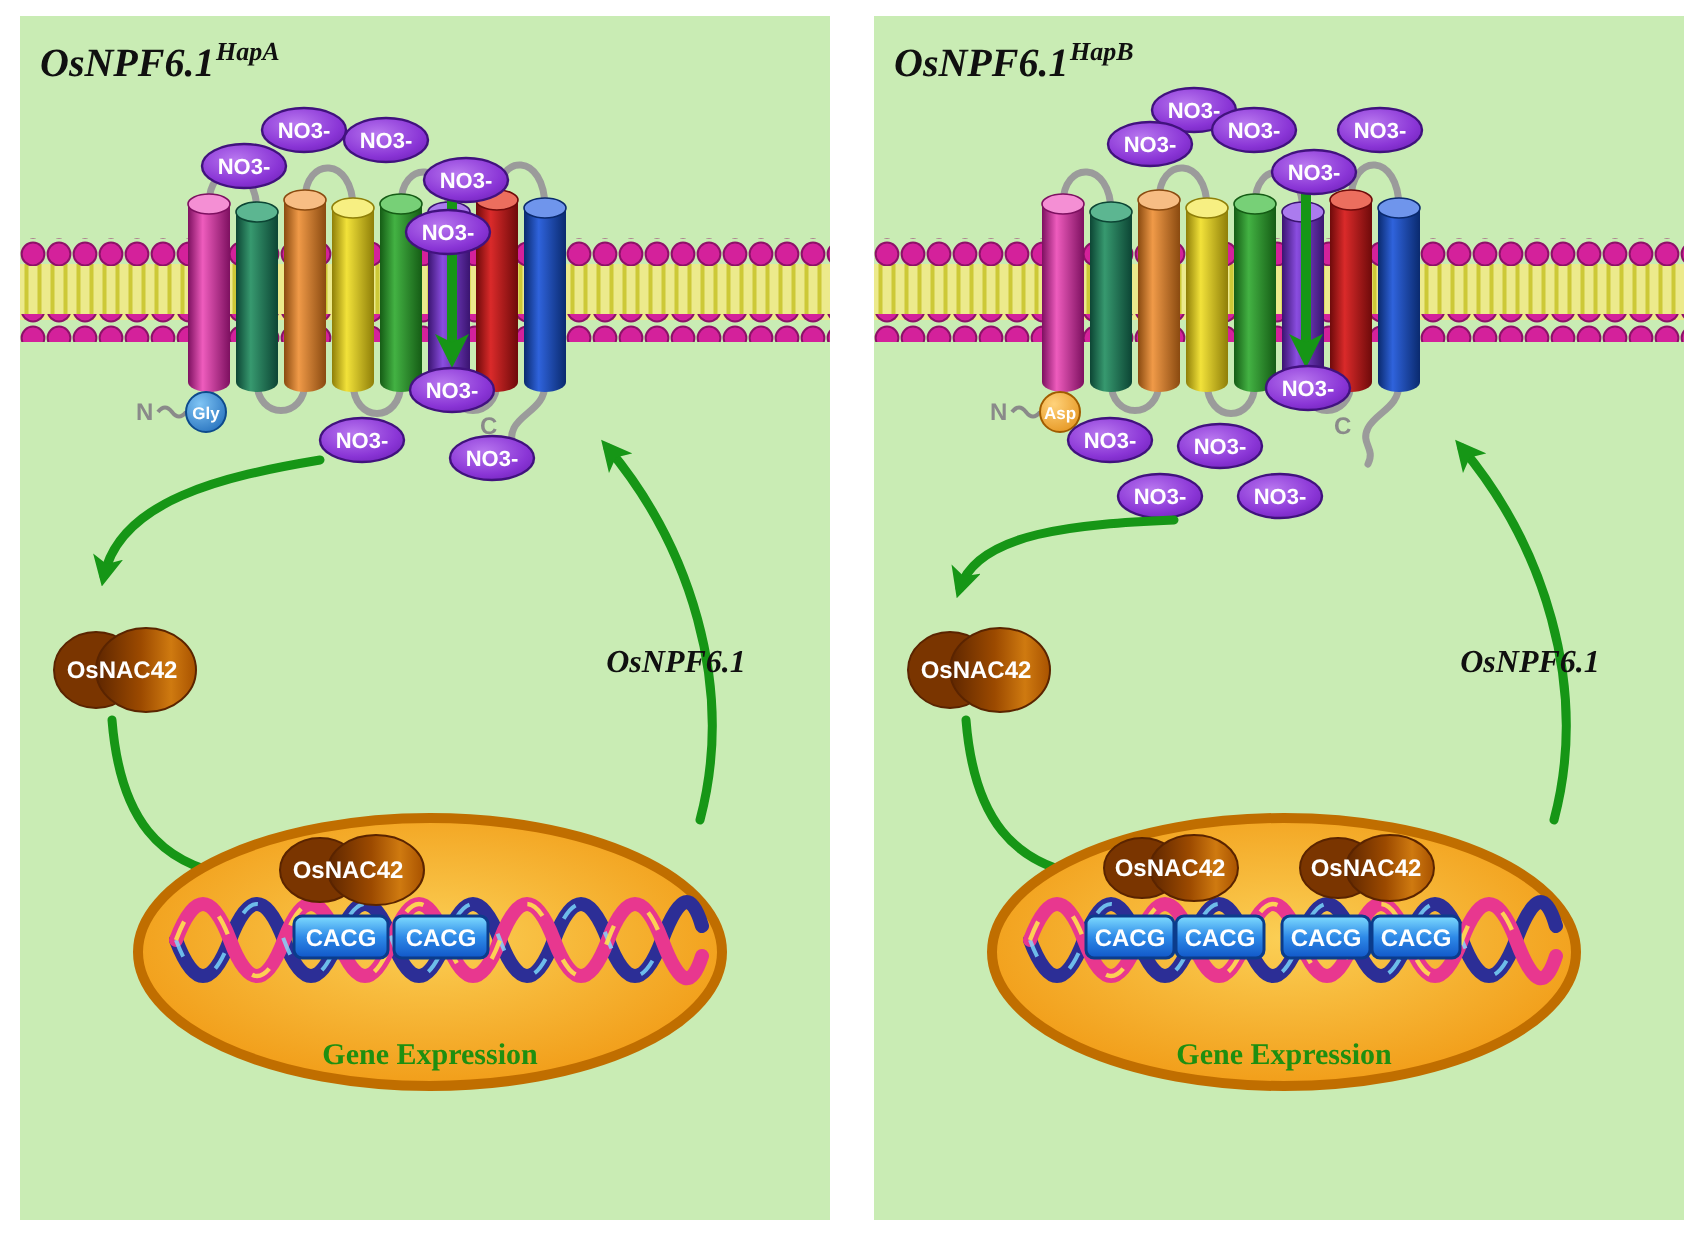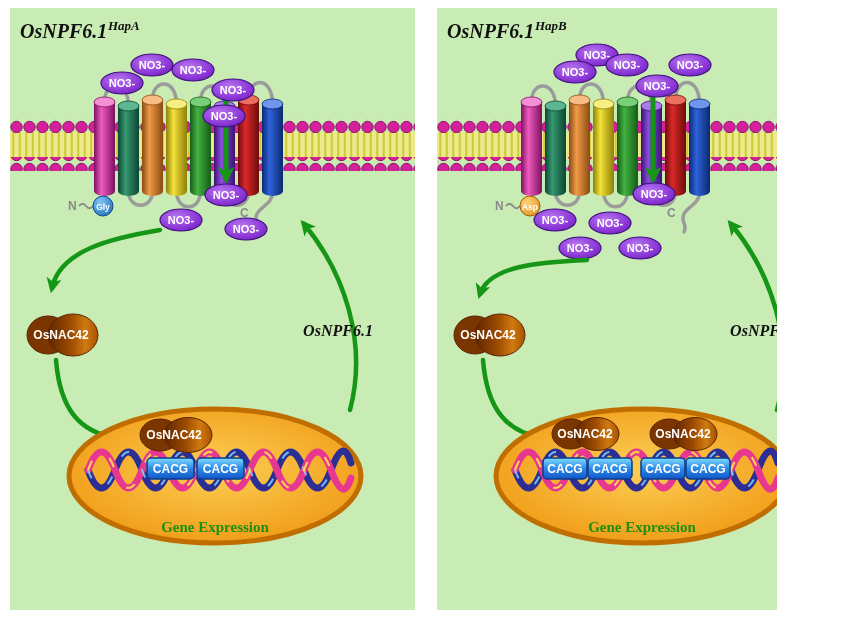--- a/index.html
+++ b/index.html
@@ -1,16 +1,16 @@
 <!DOCTYPE html>
 <html><head>
 <meta charset="utf-8">
 <style>
   html,body { margin:0; padding:0; background:#ffffff; }
-  .canvas { position:relative; width:777px; height:624px; background:#ffffff; overflow:hidden; }
+  .canvas { position:relative; width:852px; height:624px; background:#ffffff; overflow:hidden; }
   svg { display:block; }
   .t-title { font:italic 700 20px "Liberation Serif","DejaVu Serif",serif; fill:#101010; }
   .t-sup   { font:italic 700 13px "Liberation Serif","DejaVu Serif",serif; fill:#101010; }
   .t-no3   { font:700 11px "Liberation Sans","DejaVu Sans",sans-serif; fill:#ffffff; text-anchor:middle; }
   .t-nac   { font:700 12px "Liberation Sans","DejaVu Sans",sans-serif; fill:#ffffff; text-anchor:middle; }
   .t-cacg  { font:700 12px "Liberation Sans","DejaVu Sans",sans-serif; fill:#ffffff; text-anchor:middle; }
   .t-gene  { font:700 15px "Liberation Serif","DejaVu Serif",serif; fill:#1e8f10; text-anchor:middle; }
   .t-prot  { font:italic 700 16px "Liberation Serif","DejaVu Serif",serif; fill:#101010; text-anchor:middle; }
   .t-term  { font:700 12px "Liberation Sans","DejaVu Sans",sans-serif; fill:#8a8a8a; }
   .t-res   { font:700 8.5px "Liberation Sans","DejaVu Sans",sans-serif; fill:#ffffff; text-anchor:middle; }

